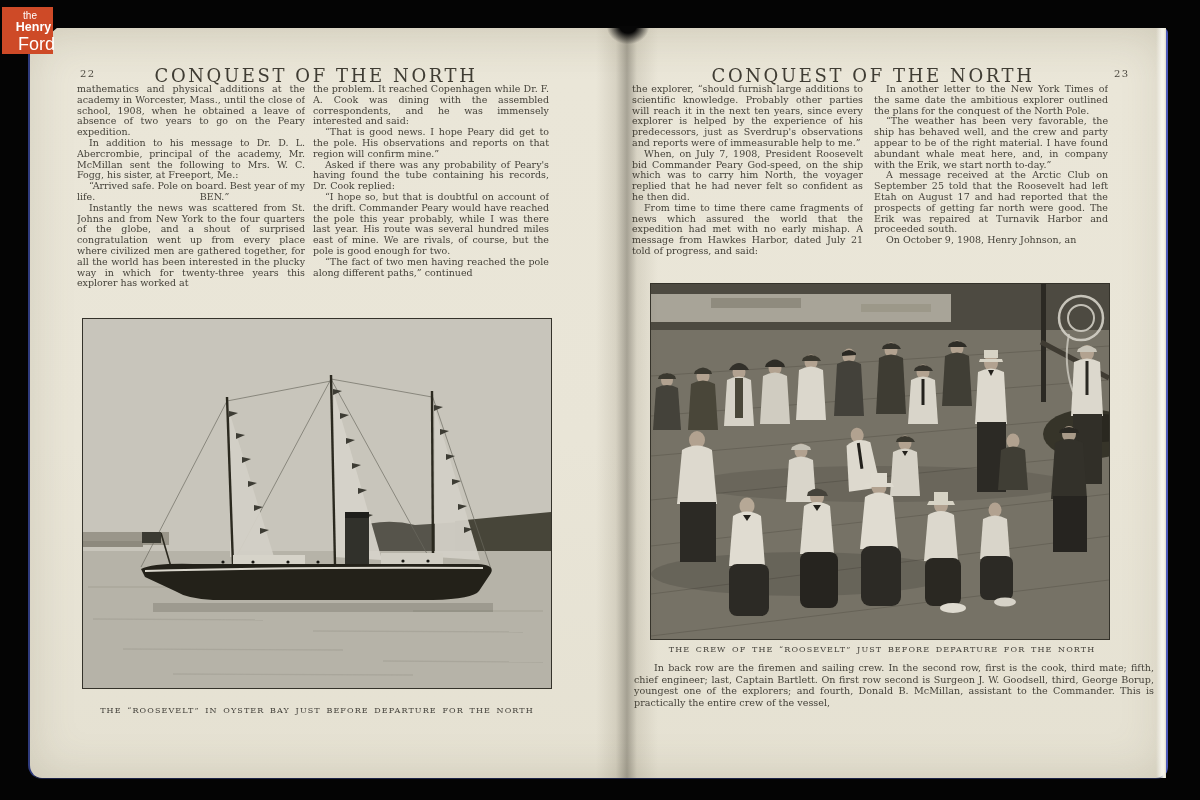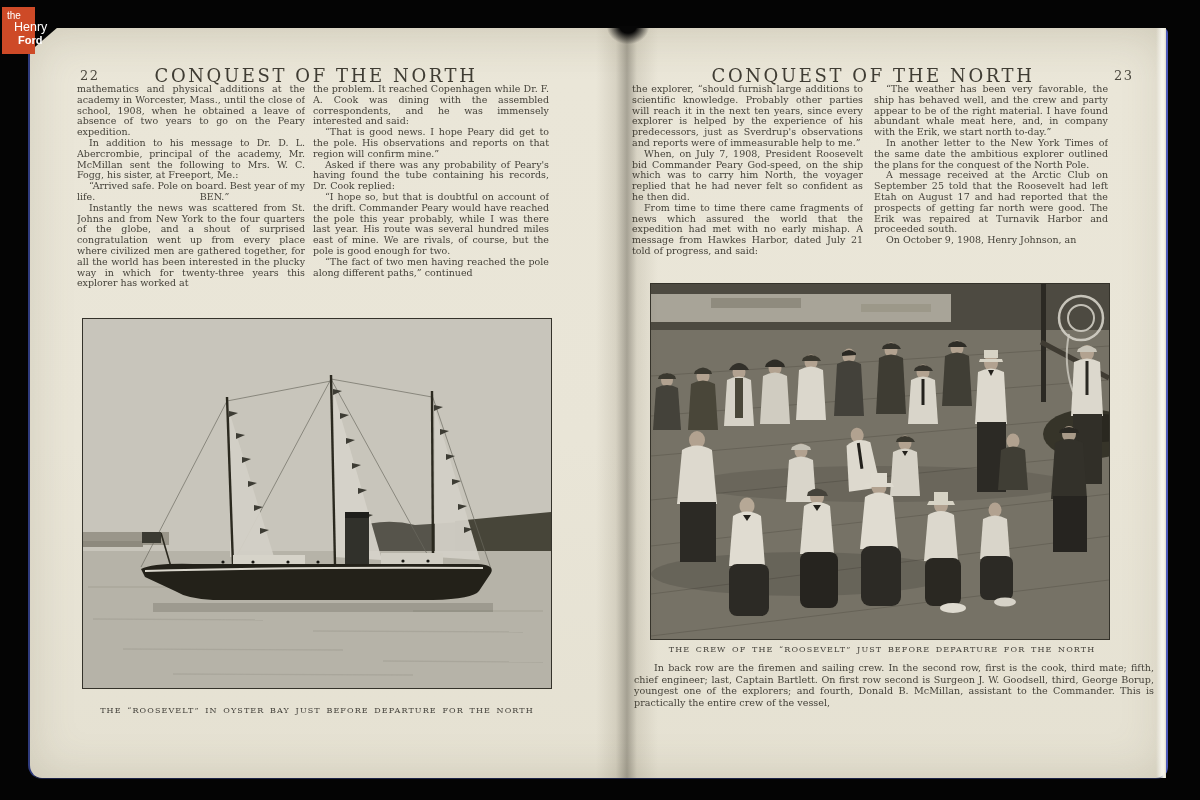--- a/index.html
+++ b/index.html
@@ -28,21 +28,21 @@
   }
   .gutter-top{
     position:absolute;left:577px;top:-2px;width:42px;height:18px;
     background:radial-gradient(ellipse at 50% 0,#060606 28%,rgba(6,6,6,0) 72%);
   }
   .fore-edge{
     position:absolute;right:0;top:0;width:10px;height:100%;
     background:linear-gradient(90deg,rgba(255,255,252,0) 0%,rgba(255,255,252,.7) 55%,#f6f4ea 80%,#dfdccb 100%);
   }
   
-  .pageno{position:absolute;font-size:13px;letter-spacing:1.5px;color:#4a473e;}
+  .pageno{position:absolute;font-size:10px;letter-spacing:1.5px;color:#4a473e;}
   .runtitle{
     position:absolute;font-size:18px;letter-spacing:2.6px;color:#3f3c33;
     white-space:nowrap;transform:translateX(-50%);
   }
   .col{
     position:absolute;font-size:9.5px;line-height:10.8px;color:#45423a;
     text-align:justify;overflow:hidden;
   }
   .para{margin:0;padding:0;}
   .para.ind{text-indent:12px;}
@@ -54,27 +54,27 @@
   .caption{
     position:absolute;font-size:8px;letter-spacing:1.1px;word-spacing:2px;color:#43403a;
     white-space:nowrap;transform:translateX(-50%);
   }
   .note{
     position:absolute;font-size:9.6px;line-height:11.6px;color:#45423a;
     text-align:justify;text-indent:20px;overflow:hidden;
   }
   
   .logo{
-    position:absolute;left:2px;top:7px;width:33px;height:47px;background:#ce4a27;
+    position:absolute;left:2px;top:7px;width:51px;height:47px;background:#ce4a27;
     color:#ffffff;font-family:"Liberation Sans", sans-serif;line-height:1;
-    padding:3px 0 0 4px;box-sizing:border-box;z-index:5;
+    padding:3px 0 0 4px;box-sizing:border-box;z-index:5;text-align:center;
   }
   .logo .l1{display:block;font-size:10px;font-weight:400;margin:1px 0 0 1px;}
-  .logo .l2{display:block;font-size:12.5px;font-weight:400;margin:0 0 0 8px;}
-  .logo .l3{display:block;font-size:11px;font-weight:700;margin:1px 0 0 12px;}
+  .logo .l2{display:block;font-size:12.5px;font-weight:700;margin:0 0 0 8px;}
+  .logo .l3{display:block;font-size:18px;font-weight:400;margin:1px 0 0 12px;}
 </style>
 </head>
 <body>
 
 <div class="logo">
   <span class="l1">the</span>
   <span class="l2">Henry</span>
   <span class="l3">Ford</span>
 </div>
 
@@ -186,22 +186,22 @@
 
   <div class="pageno" style="left:1084px;top:40px;">23</div>
   <div class="runtitle" style="left:843px;top:37px;">CONQUEST OF THE NORTH</div>
 
   <div class="col" style="left:602px;top:56px;width:231px;height:196px;">
       <p class="para">the explorer, “should furnish large additions to scientific knowledge.  Probably other parties will reach it in the next ten years, since every explorer is helped by the experience of his predecessors, just as Sverdrup's observations and reports were of immeasurable help to me.”</p>
       <p class="para ind">When, on July 7, 1908, President Roosevelt bid Commander Peary God-speed, on the ship which was to carry him North, the voyager replied that he had never felt so confident as he then did.</p>
       <p class="para ind">From time to time there came fragments of news which assured the world that the expedition had met with no early mishap. A message from Hawkes Harbor, dated July 21 told of progress, and said:</p>
     </div>
   <div class="col" style="left:844px;top:56px;width:234px;height:196px;">
+      <p class="para ind">In another letter to the New York Times of the same date the ambitious explorer outlined the plans for the conquest of the North Pole.</p>
       <p class="para ind">“The weather has been very favorable, the ship has behaved well, and the crew and party appear to be of the right material.  I have found abundant whale meat here, and, in company with the Erik, we start north to-day.”</p>
-      <p class="para ind">In another letter to the New York Times of the same date the ambitious explorer outlined the plans for the conquest of the North Pole.</p>
       <p class="para ind">A message received at the Arctic Club on September 25 told that the Roosevelt had left Etah on August 17 and had reported that the prospects of getting far north were good. The Erik was repaired at Turnavik Harbor and proceeded south.</p>
       <p class="para ind">On October 9, 1908, Henry Johnson, an</p>
     </div>
 
   <div class="photo" style="left:620px;top:255px;width:460px;height:357px;background:#7a766b;">
     <svg width="458" height="355" viewBox="0 0 458 355" xmlns="http://www.w3.org/2000/svg">
       <rect x="0" y="0" width="458" height="355" fill="#767266"></rect>
 
       <rect x="0" y="0" width="458" height="46" fill="#4d4a41"></rect>
       <rect x="0" y="10" width="300" height="28" fill="#b2aea2" opacity=".9"></rect>

